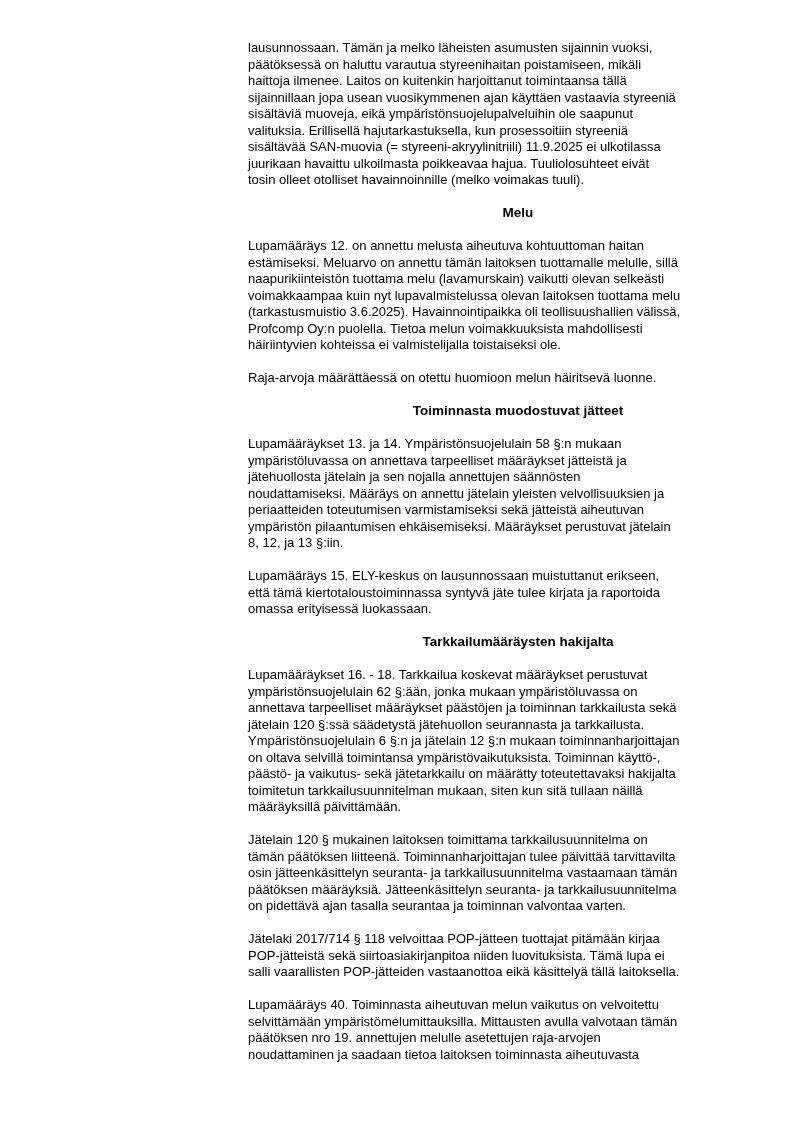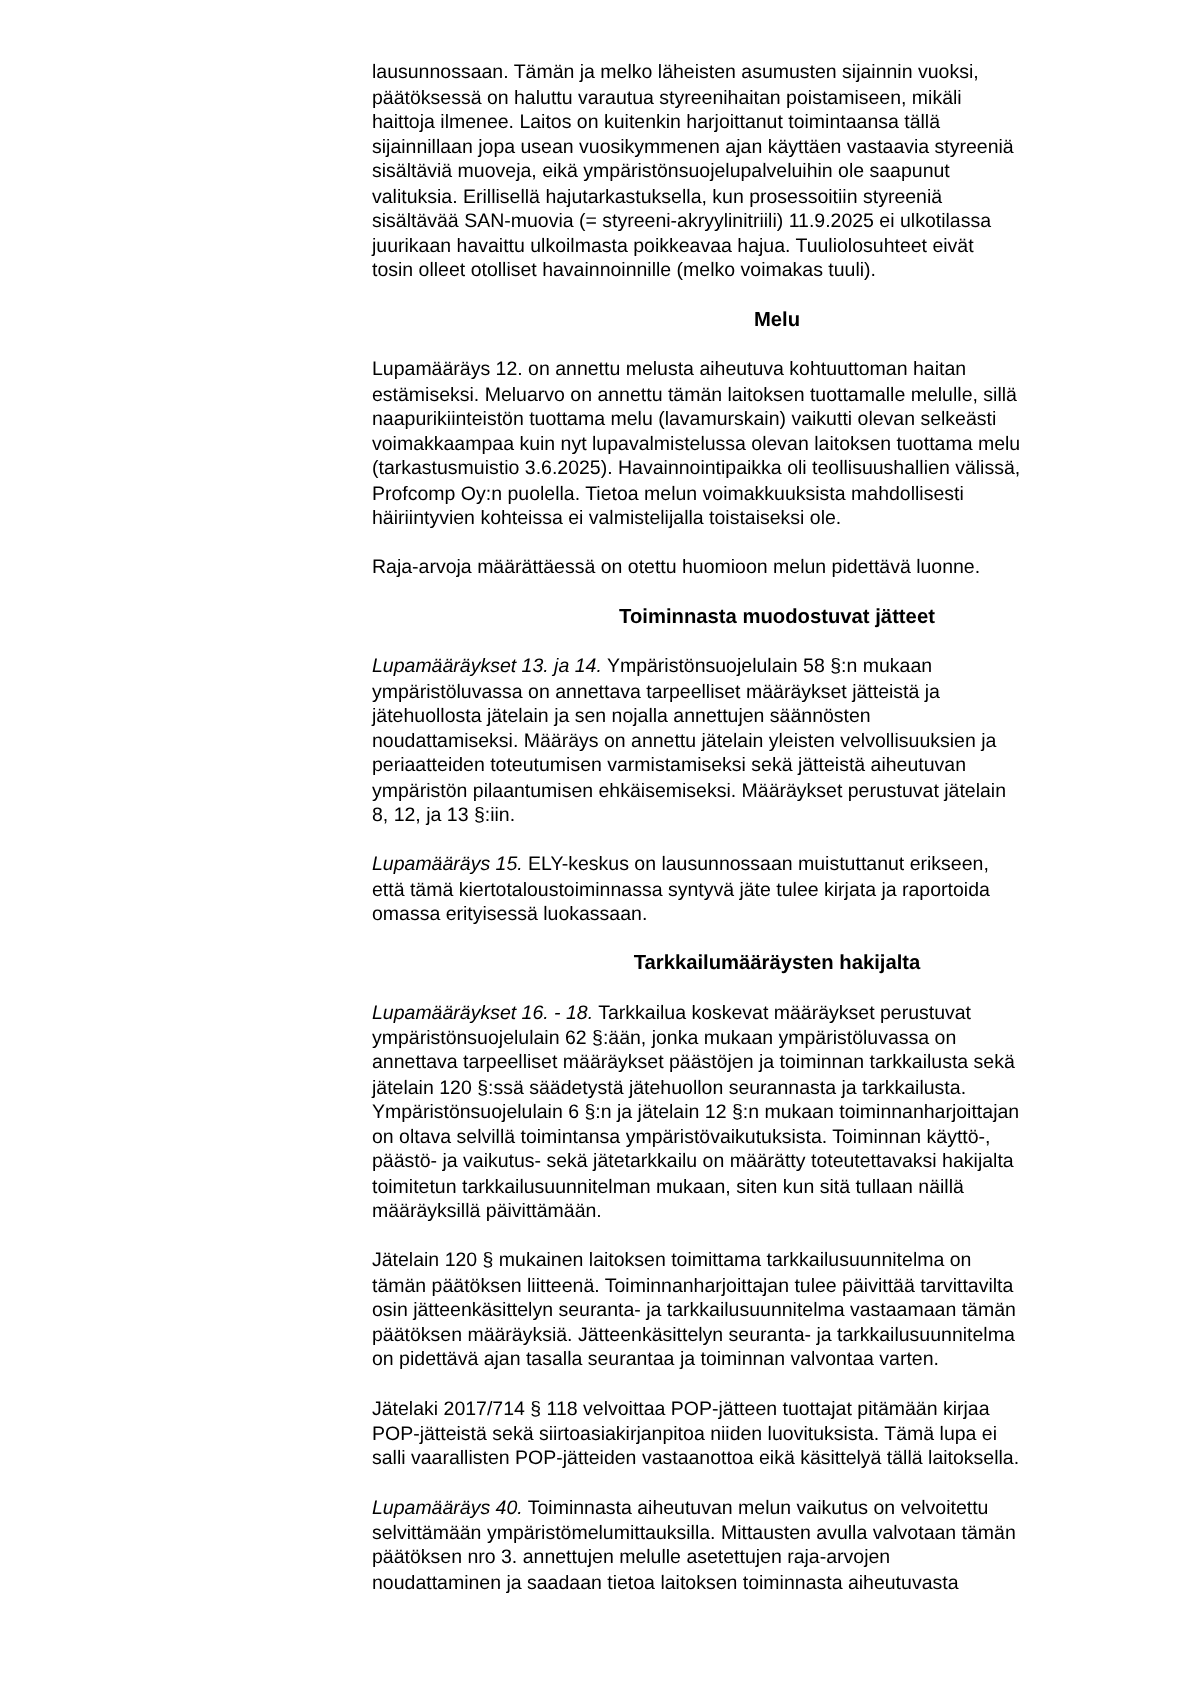--- a/index.html
+++ b/index.html
@@ -29,21 +29,20 @@
     white-space: pre-line;
   }
   .heading {
     font-size: 13.5px;
     font-weight: bold;
     margin: 0 0 16.5px 0;
     line-height: 16.5px;
     text-align: center;
   }
   .lead {
-    font-style: italic;
     text-align: center;
   }
 </style>
 </head>
 <body>
 
 <div class="page">
   <div class="content">
     <p class="para">lausunnossaan. Tämän ja melko läheisten asumusten sijainnin vuoksi,
 päätöksessä on haluttu varautua styreenihaitan poistamiseen, mikäli
@@ -55,21 +54,21 @@
 juurikaan havaittu ulkoilmasta poikkeavaa hajua. Tuuliolosuhteet eivät
 tosin olleet otolliset havainnoinnille (melko voimakas tuuli).</p>
     <h2 class="heading">Melu</h2>
     <p class="para">Lupamääräys 12. on annettu melusta aiheutuva kohtuuttoman haitan
 estämiseksi. Meluarvo on annettu tämän laitoksen tuottamalle melulle, sillä
 naapurikiinteistön tuottama melu (lavamurskain) vaikutti olevan selkeästi
 voimakkaampaa kuin nyt lupavalmistelussa olevan laitoksen tuottama melu
 (tarkastusmuistio 3.6.2025). Havainnointipaikka oli teollisuushallien välissä,
 Profcomp Oy:n puolella. Tietoa melun voimakkuuksista mahdollisesti
 häiriintyvien kohteissa ei valmistelijalla toistaiseksi ole.</p>
-    <p class="para">Raja-arvoja määrättäessä on otettu huomioon melun pidettävä luonne.</p>
+    <p class="para">Raja-arvoja määrättäessä on otettu huomioon melun häiritsevä luonne.</p>
     <h2 class="heading">Toiminnasta muodostuvat jätteet</h2>
     <p class="para"><span class="lead">Lupamääräykset 13. ja 14.</span><span> Ympäristönsuojelulain 58 §:n mukaan
 ympäristöluvassa on annettava tarpeelliset määräykset jätteistä ja
 jätehuollosta jätelain ja sen nojalla annettujen säännösten
 noudattamiseksi. Määräys on annettu jätelain yleisten velvollisuuksien ja
 periaatteiden toteutumisen varmistamiseksi sekä jätteistä aiheutuvan
 ympäristön pilaantumisen ehkäisemiseksi. Määräykset perustuvat jätelain
 8, 12, ja 13 §:iin.</span></p>
     <p class="para"><span class="lead">Lupamääräys 15.</span><span> ELY-keskus on lausunnossaan muistuttanut erikseen,
 että tämä kiertotaloustoiminnassa syntyvä jäte tulee kirjata ja raportoida
@@ -87,16 +86,16 @@
     <p class="para">Jätelain 120 § mukainen laitoksen toimittama tarkkailusuunnitelma on
 tämän päätöksen liitteenä. Toiminnanharjoittajan tulee päivittää tarvittavilta
 osin jätteenkäsittelyn seuranta- ja tarkkailusuunnitelma vastaamaan tämän
 päätöksen määräyksiä. Jätteenkäsittelyn seuranta- ja tarkkailusuunnitelma
 on pidettävä ajan tasalla seurantaa ja toiminnan valvontaa varten.</p>
     <p class="para">Jätelaki 2017/714 § 118 velvoittaa POP-jätteen tuottajat pitämään kirjaa
 POP-jätteistä sekä siirtoasiakirjanpitoa niiden luovituksista. Tämä lupa ei
 salli vaarallisten POP-jätteiden vastaanottoa eikä käsittelyä tällä laitoksella.</p>
     <p class="para"><span class="lead">Lupamääräys 40.</span><span> Toiminnasta aiheutuvan melun vaikutus on velvoitettu
 selvittämään ympäristömelumittauksilla. Mittausten avulla valvotaan tämän
-päätöksen nro 3. annettujen melulle asetettujen raja-arvojen
+päätöksen nro 19. annettujen melulle asetettujen raja-arvojen
 noudattaminen ja saadaan tietoa laitoksen toiminnasta aiheutuvasta</span></p>
   </div>
 </div>
 
 </body></html>

